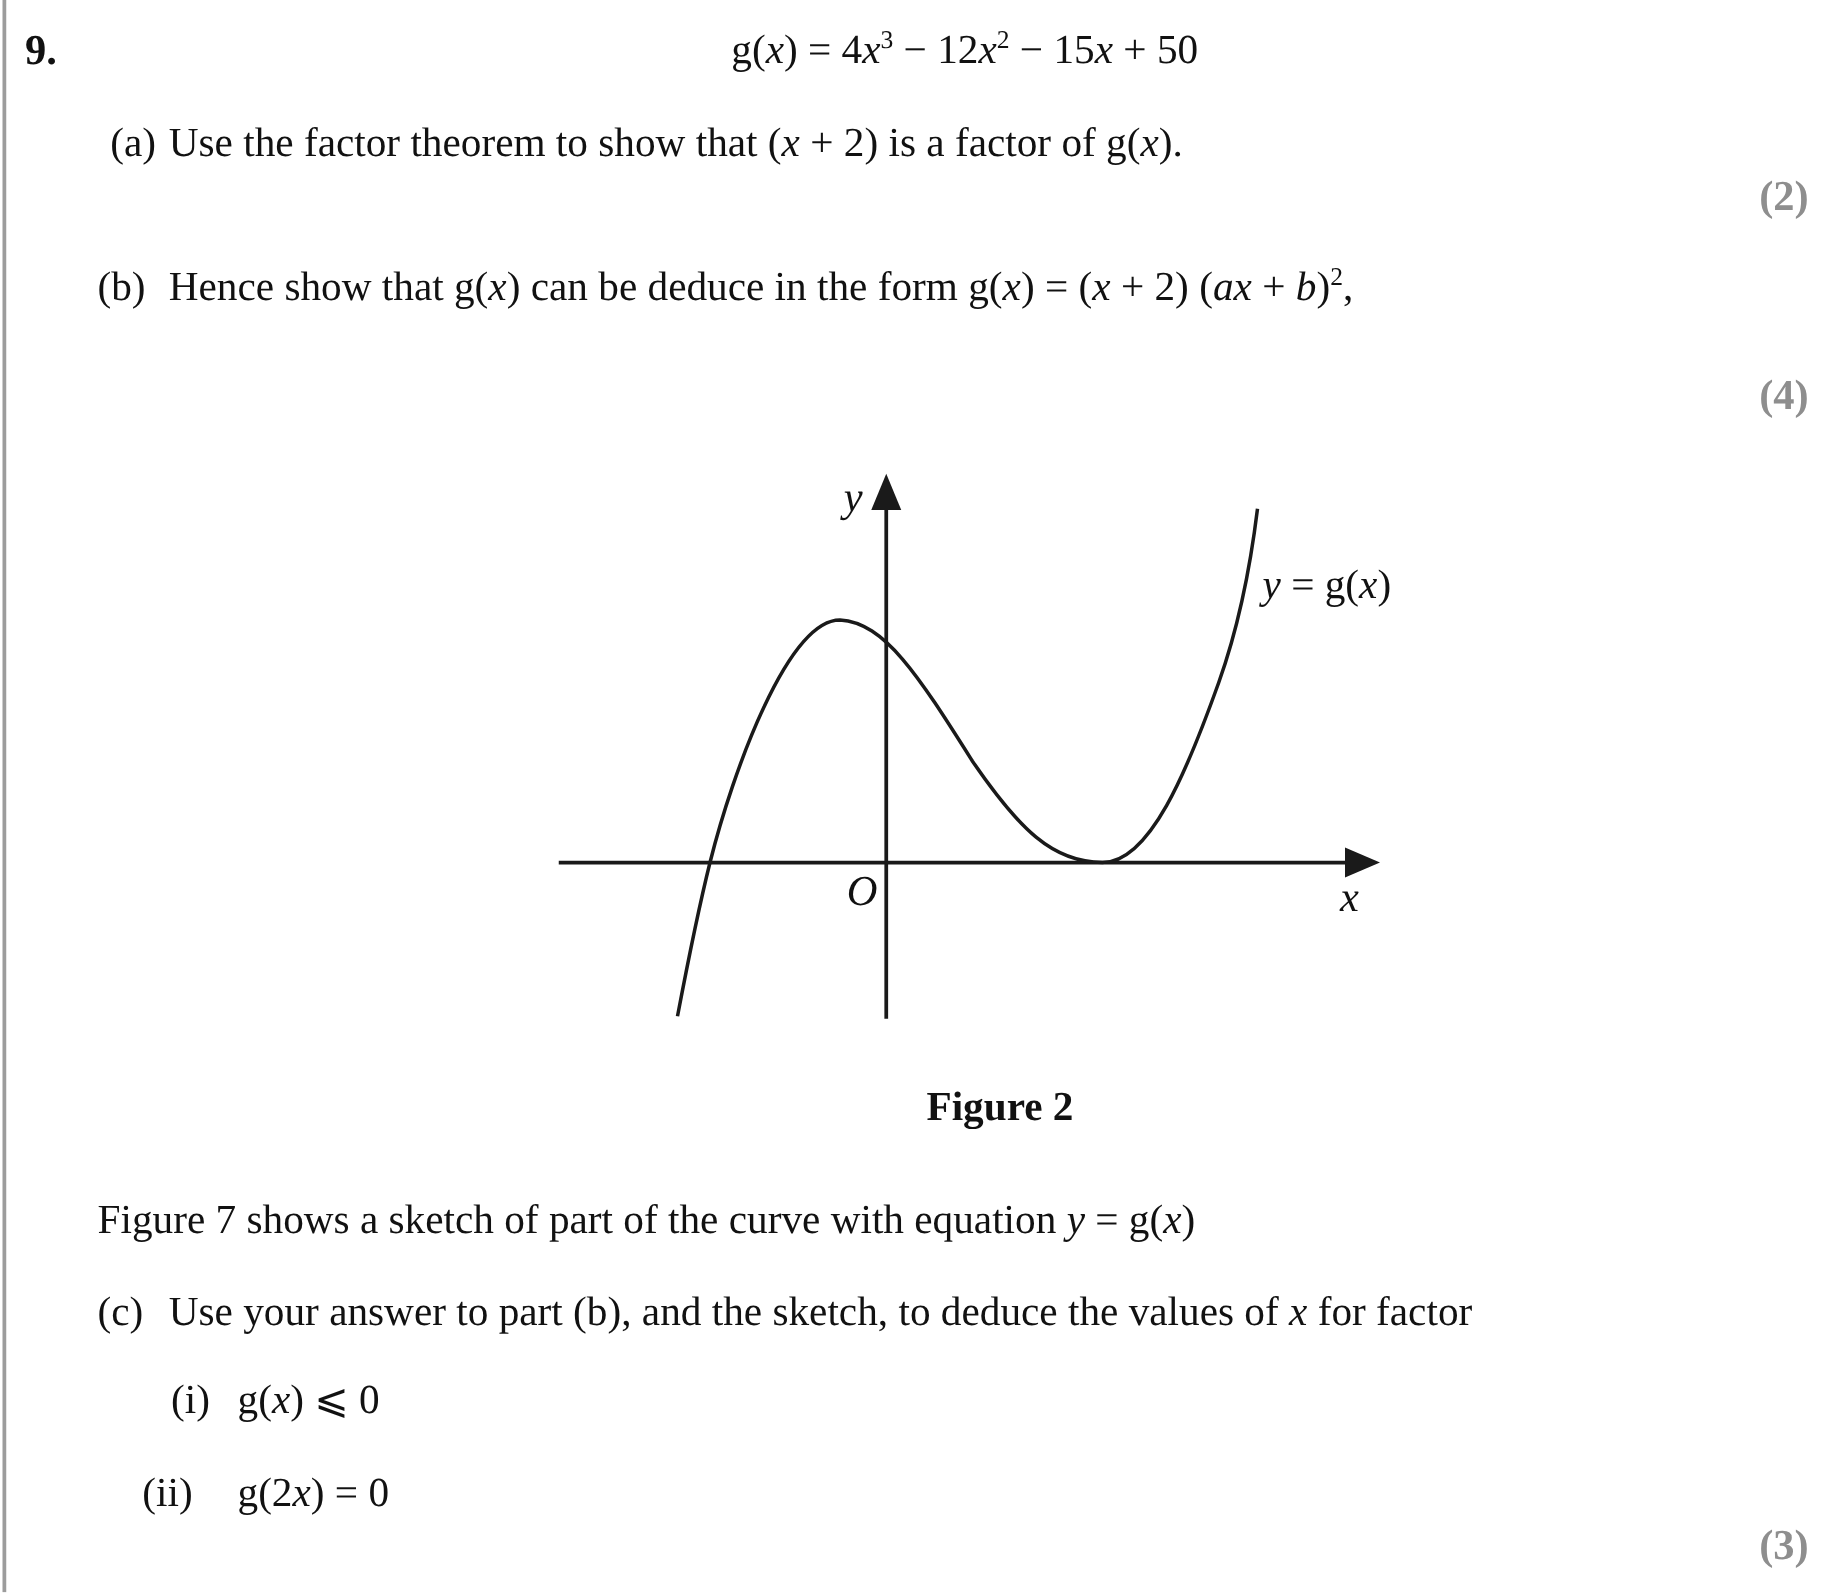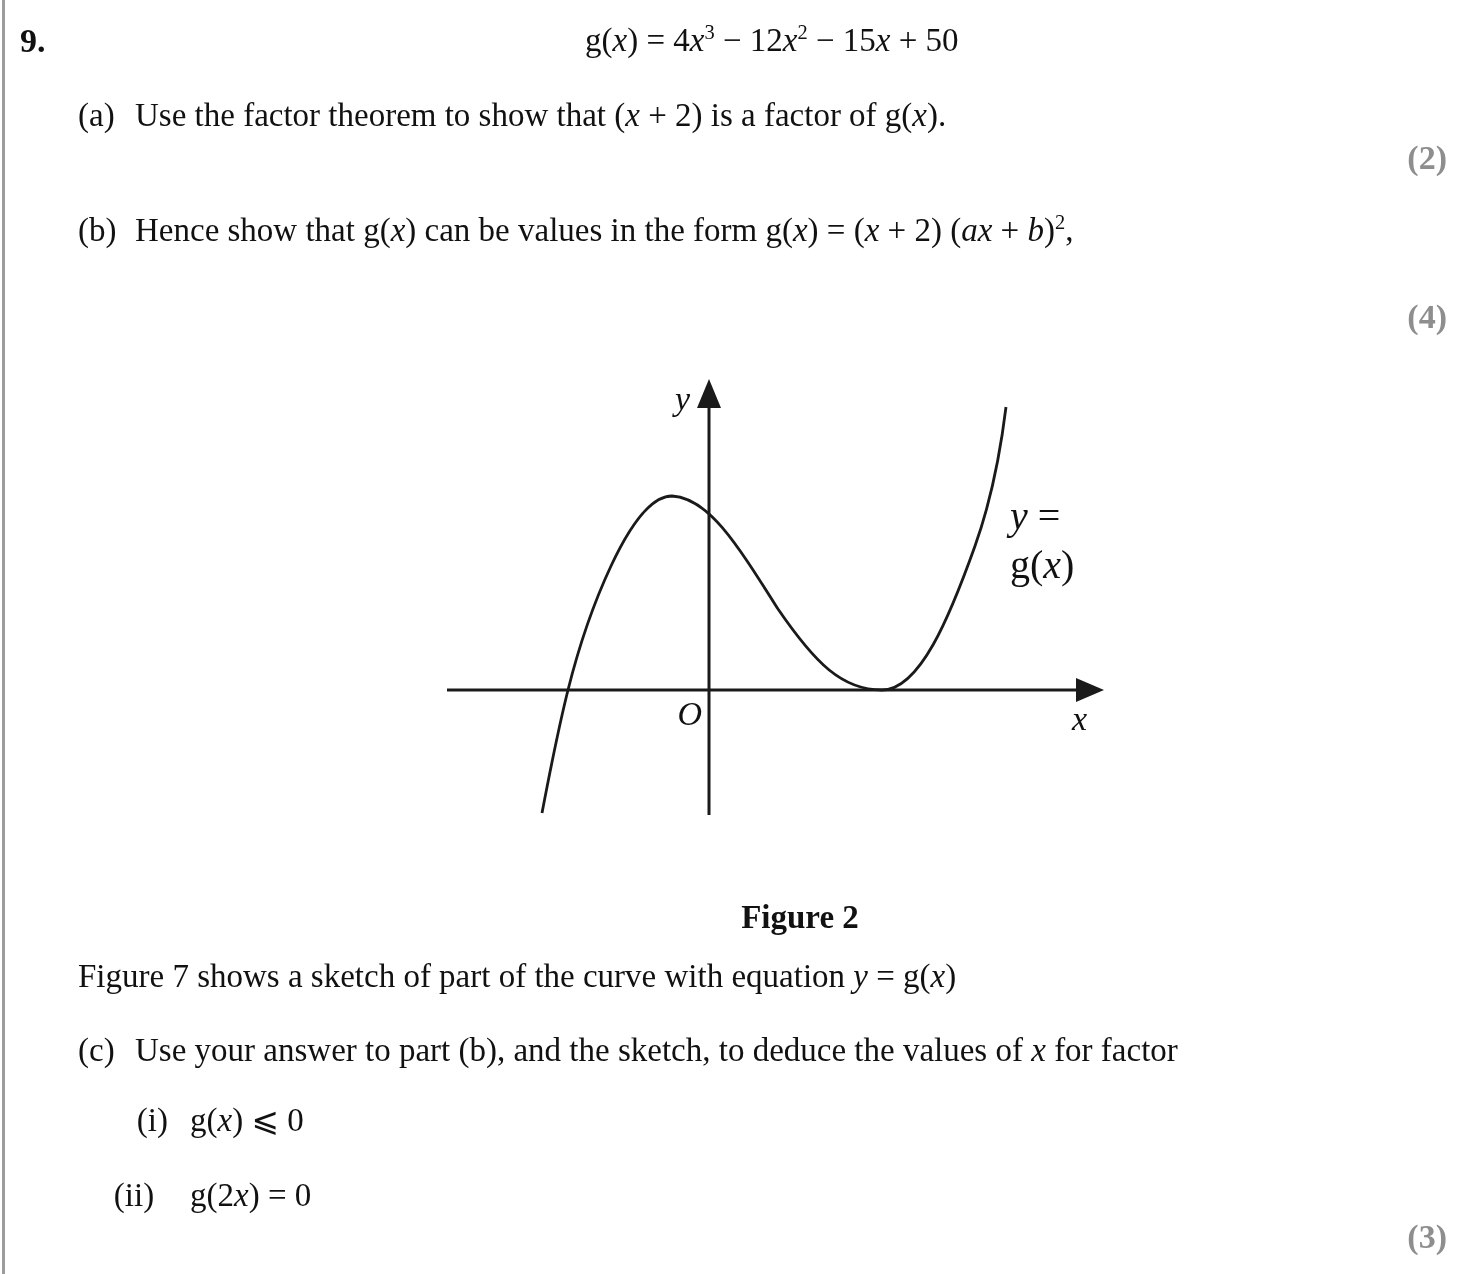--- a/index.html
+++ b/index.html
@@ -11,41 +11,41 @@
   .abs { position:absolute; white-space:nowrap; }
   .margin-rule { position:absolute; left:2px; top:0; width:3px; height:1274px; background:#9c9c9c; }
   .qnum { font-weight:bold; font-size:34px; }
   .mark { color:#8e8e8e; font-weight:bold; font-size:34px; }
   .plabel { display:inline-block; width:57px; }
   .it { font-style:italic; }
   .sup { font-size:0.62em; vertical-align:super; line-height:0; }
   .item-label { position:absolute; width:68px; text-align:right; display:inline-block; }
   .fig { position:absolute; left:440px; top:376px; width:680px; height:446px; }
   .fig-label { position:absolute; font-style:italic; font-size:34px; }
-  .curve-label { position:absolute; font-size:40px;margin-top:44px; }
-  .caption { position:absolute; left:440px; top:866px; width:720px; text-align:center; font-weight:bold;margin-top:31px; }
+  .curve-label { position:absolute; font-size:33px; }
+  .caption { position:absolute; left:440px; top:866px; width:720px; text-align:center; font-weight:bold; }
 </style>
 </head>
 <body>
 
 <div class="page">
 
   <div class="margin-rule"></div>
 
   <div class="abs qnum" style="left:20px; top:20px;">9.</div>
 
   <div class="abs" style="left:585px; top:20px;text-align:right;"><span>g(</span><span class="it">x</span><span>) = 4</span><span class="it">x</span><span class="sup">3</span><span> − 12</span><span class="it">x</span><span class="sup">2</span><span> − 15</span><span class="it">x</span><span> + 50</span></div>
 
-  <div class="abs" style="left:78px; top:95px;">
+  <div class="abs" style="left:78px; top:95px;text-align:center;">
     <span class="plabel">(a)</span><span><span>Use the factor theorem to show that (</span><span class="it">x</span><span> + 2) is a factor of g(</span><span class="it">x</span><span>).</span></span>
   </div>
   <div class="abs mark" style="right:15px; top:137px;">(2)</div>
 
   <div class="abs" style="left:78px; top:210px;">
-    <span class="plabel">(b)</span><span><span>Hence show that g(</span><span class="it">x</span><span>) can be values in the form g(</span><span class="it">x</span><span>) = (</span><span class="it">x</span><span> + 2) (</span><span class="it">ax</span><span> + </span><span class="it">b</span><span>)</span><span class="sup">2</span><span>,</span></span>
+    <span class="plabel">(b)</span><span><span>Hence show that g(</span><span class="it">x</span><span>) can be deduce in the form g(</span><span class="it">x</span><span>) = (</span><span class="it">x</span><span> + 2) (</span><span class="it">ax</span><span> + </span><span class="it">b</span><span>)</span><span class="sup">2</span><span>,</span></span>
   </div>
   <div class="abs mark" style="right:15px; top:296px;">(4)</div>
 
   <div class="fig">
     <svg width="680" height="446" viewBox="0 0 680 446">
       <line x1="7" y1="314" x2="650" y2="314" stroke="#1a1a1a" stroke-width="3"></line>
       <line x1="269" y1="28" x2="269" y2="439" stroke="#1a1a1a" stroke-width="3"></line>
       <polygon points="269,3 257,32 281,32" fill="#1a1a1a"></polygon>
       <polygon points="664,314 636,302 636,326" fill="#1a1a1a"></polygon>
       <path d="M 102,437

